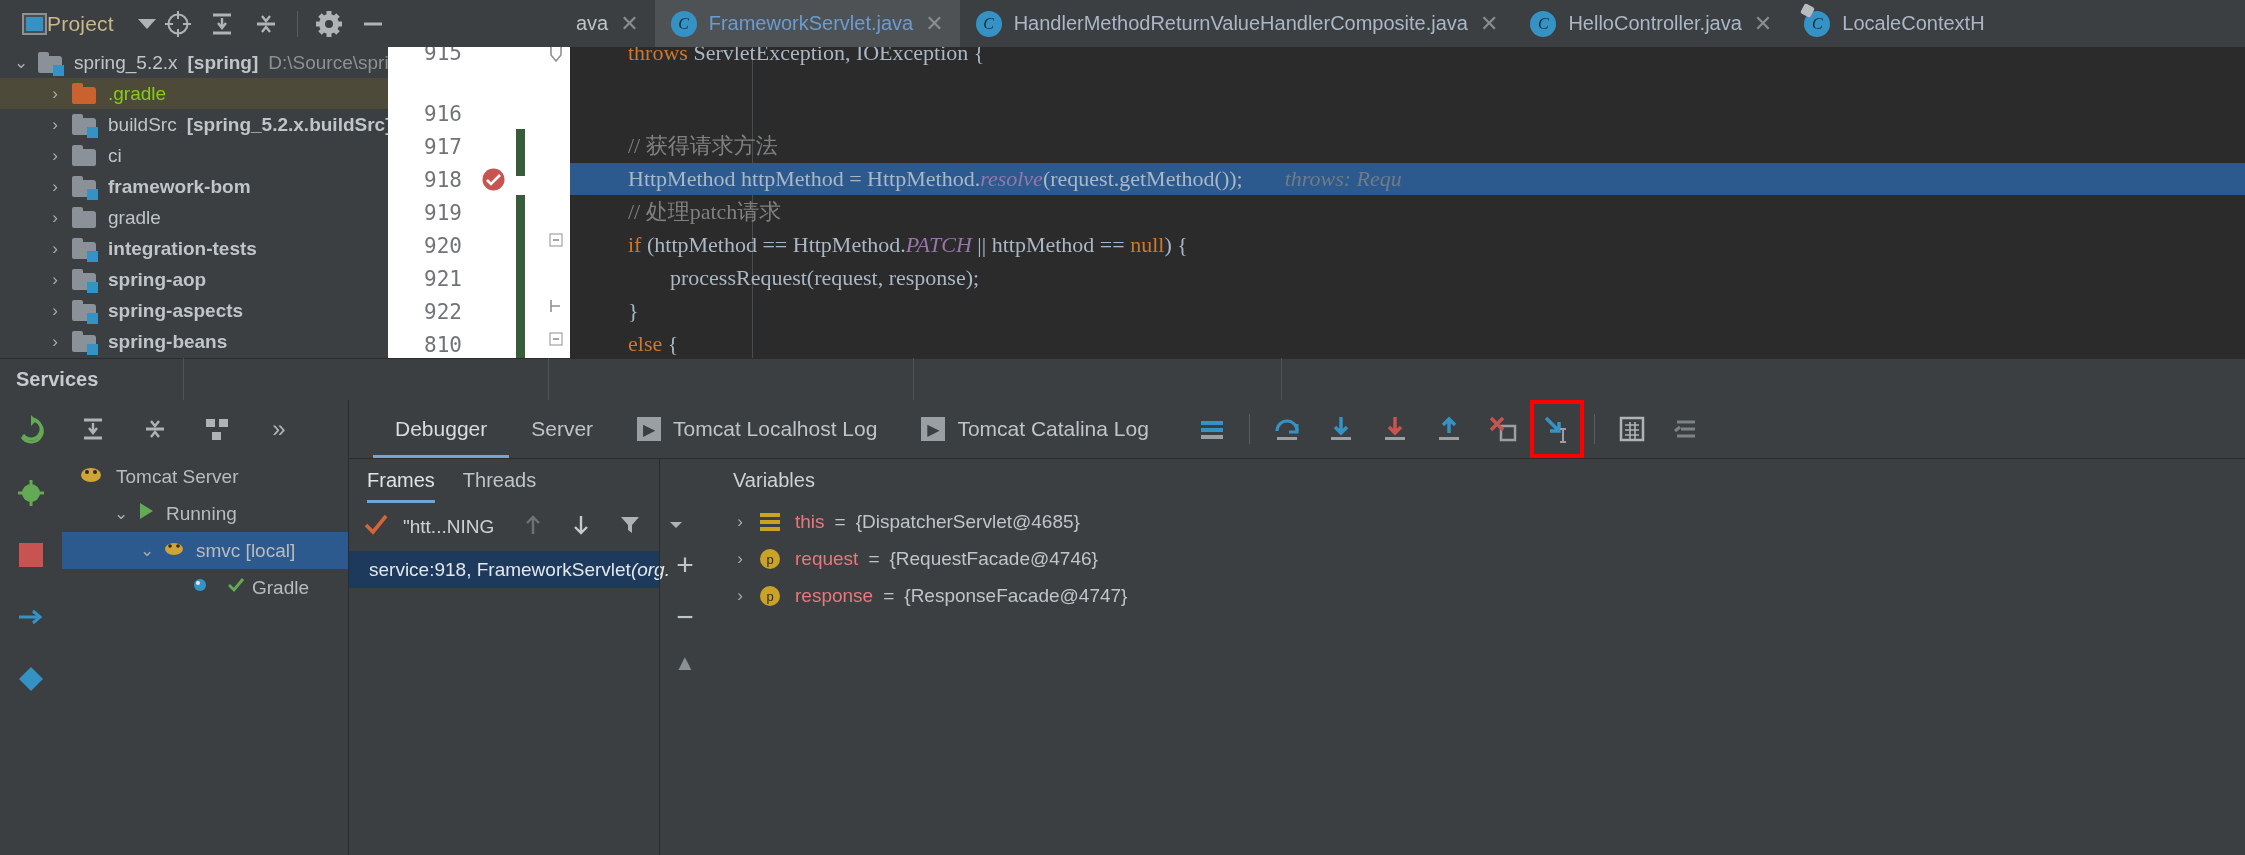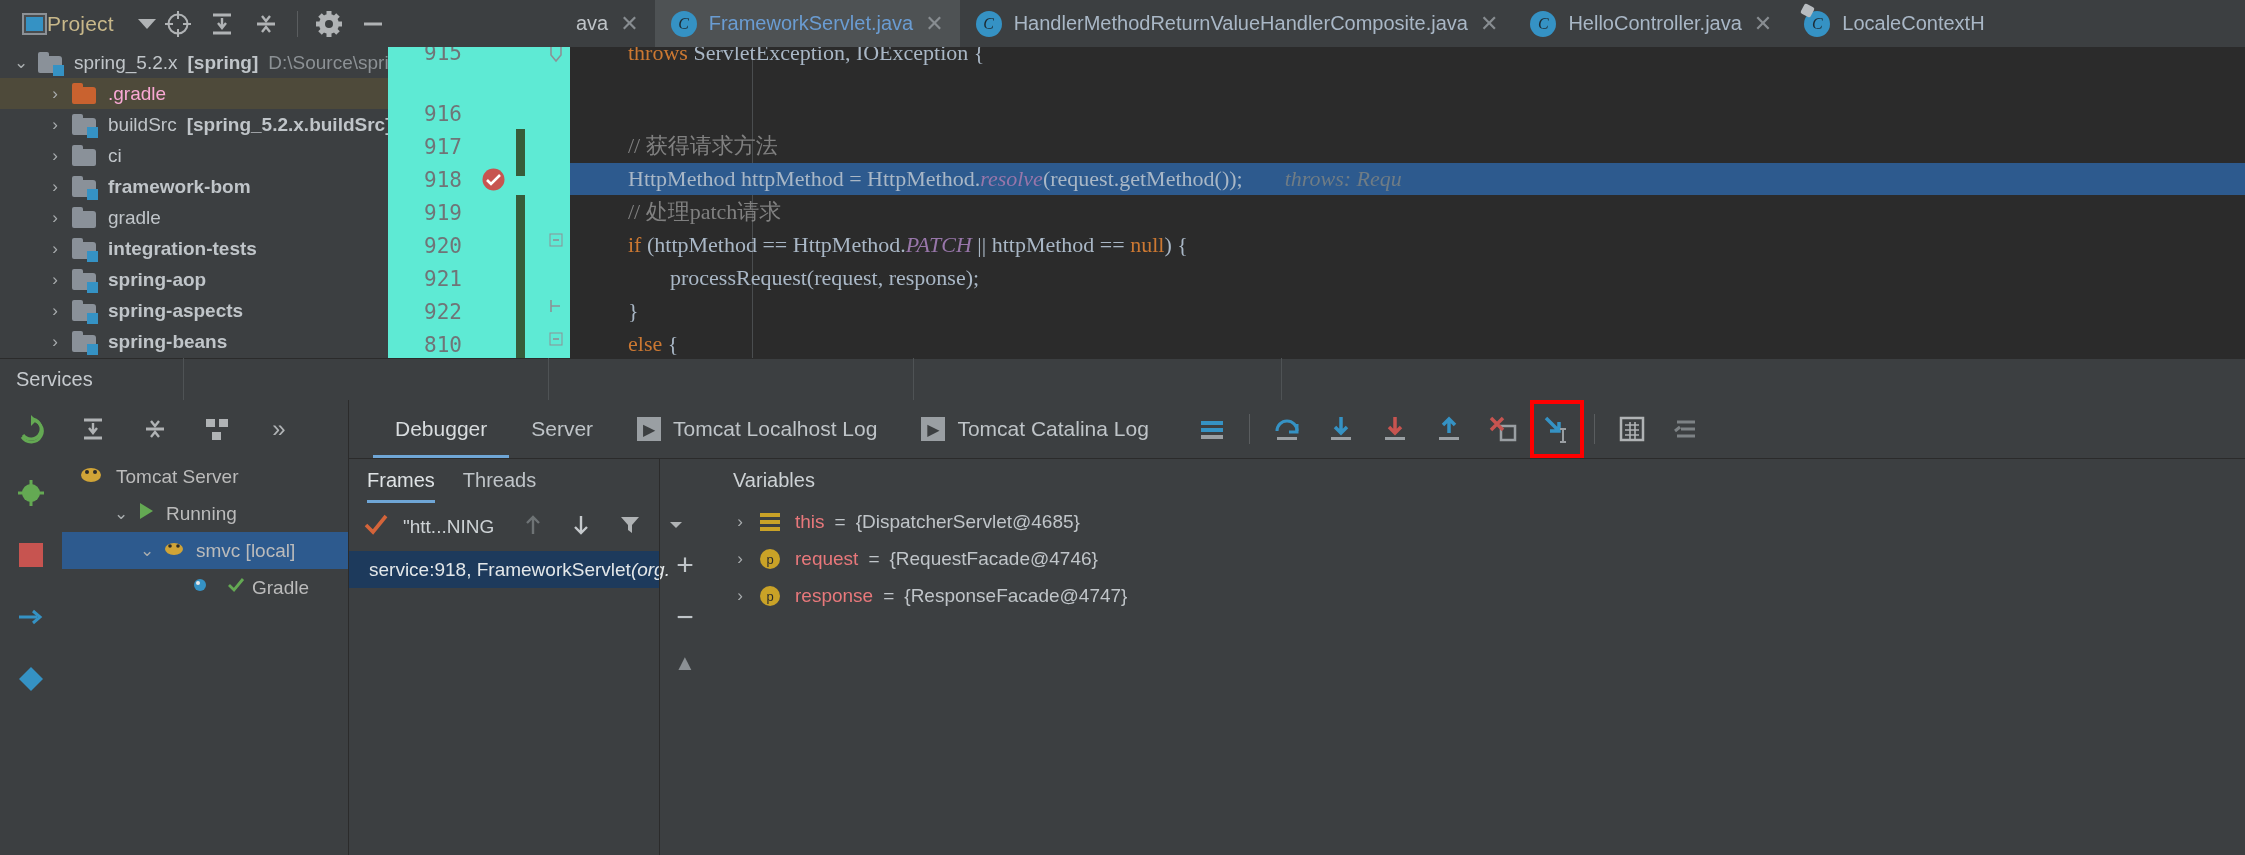--- a/index.html
+++ b/index.html
@@ -46,27 +46,27 @@
   .arrow { width:34px; display:flex; align-items:center; justify-content:center; flex:none; color:#a8acae; font-size:17px; }
   .arrow.dn { color:#a8acae; }
   .fold { width:26px; height:20px; flex:none; position:relative; margin-right:10px; }
   .fold i { position:absolute; left:0; top:3px; width:24px; height:17px; background:#8a9199; border-radius:1px 3px 2px 2px; }
   .fold i::before { content:""; position:absolute; left:0; top:-4px; width:11px;height:5px;background:#8a9199;border-radius:2px 2px 0 0;}
   .fold.mod i::after { content:""; position:absolute; right:-2px; bottom:-3px; width:11px;height:11px;background:#3592c4;}
   .fold.orange i { background:#c9622f; }
   .fold.orange i::before { background:#c9622f; }
   .tlabel { color:#c0c5c9; }
   .tlabel.bold { font-weight:bold; }
-  .tlabel.olive { color:#f9a8d4; }
+  .tlabel.olive { color:#84cc16; }
   .tsub { color:#8c9195; margin-left:10px; }
   .tbold { font-weight:bold; }
 
   
   .editor { position:absolute; left:388px; top:47px; right:0; height:311px; background:#2b2b2b; overflow:hidden; }
-  .gutter { position:absolute; left:0; top:0; width:182px; height:100%; background:#5eead4; }
+  .gutter { position:absolute; left:0; top:0; width:182px; height:100%; background:#ffffff; }
   .lnum { position:absolute; right:108px; font-size:21px; color:#707477;
           font-family:"DejaVu Sans Mono", monospace; text-align:right; width:62px; }
   .vcs { position:absolute; left:128px; width:9px; background:#375c3a; }
   .foldm { position:absolute; left:160px; width:16px; height:16px; }
   .foldm svg { display:block; }
   .bp { position:absolute; left:93px; width:25px; height:25px; }
   .codearea { position:absolute; left:182px; top:0; right:0; height:100%; }
   .cline { position:absolute; left:0; right:0; height:32px; font-size:22px;
            font-family:Liberation Serif, serif; white-space:pre; color:#a9b7c6;
            display:flex; align-items:center; }
@@ -74,21 +74,21 @@
   .cline .txt { padding-left:58px; }
   .cmt { color:#808080; }
   .kw { color:#cc7832; }
   .stat { color:#9876aa; font-style:italic; }
   .hint { color:#6f7c85; font-style:italic; }
   .caretcol { position:absolute; left:182px; top:0; bottom:0; width:1px; background:#4a4d4f; }
 
   
   .svcbar { position:absolute; left:0; top:358px; width:2245px; height:42px; background:#3c3f41;
             border-top:1px solid #2b2b2b; display:flex; align-items:center; }
-  .svcbar .lbl { font-size:20px; color:#c6cace; padding-left:16px; }
+  .svcbar .lbl { font-size:20px; color:#c6cace; padding-left:16px;font-weight:bold; }
   .svcsep { position:absolute; top:358px; width:1px; height:42px; background:#4f5355; }
 
   
   .dbg { position:absolute; left:0; top:400px; width:2245px; height:455px; background:#3c3f41; }
   .leftrail { position:absolute; left:0; top:0; width:62px; height:455px; background:#3c3f41; }
   .railico { width:62px; height:62px; display:flex; align-items:center; justify-content:center; }
 
   .svctool { position:absolute; left:0; top:0; width:348px; height:58px; display:flex; align-items:center; }
   .svctool .ti { width:62px; height:58px; display:flex; align-items:center; justify-content:center; }
 

